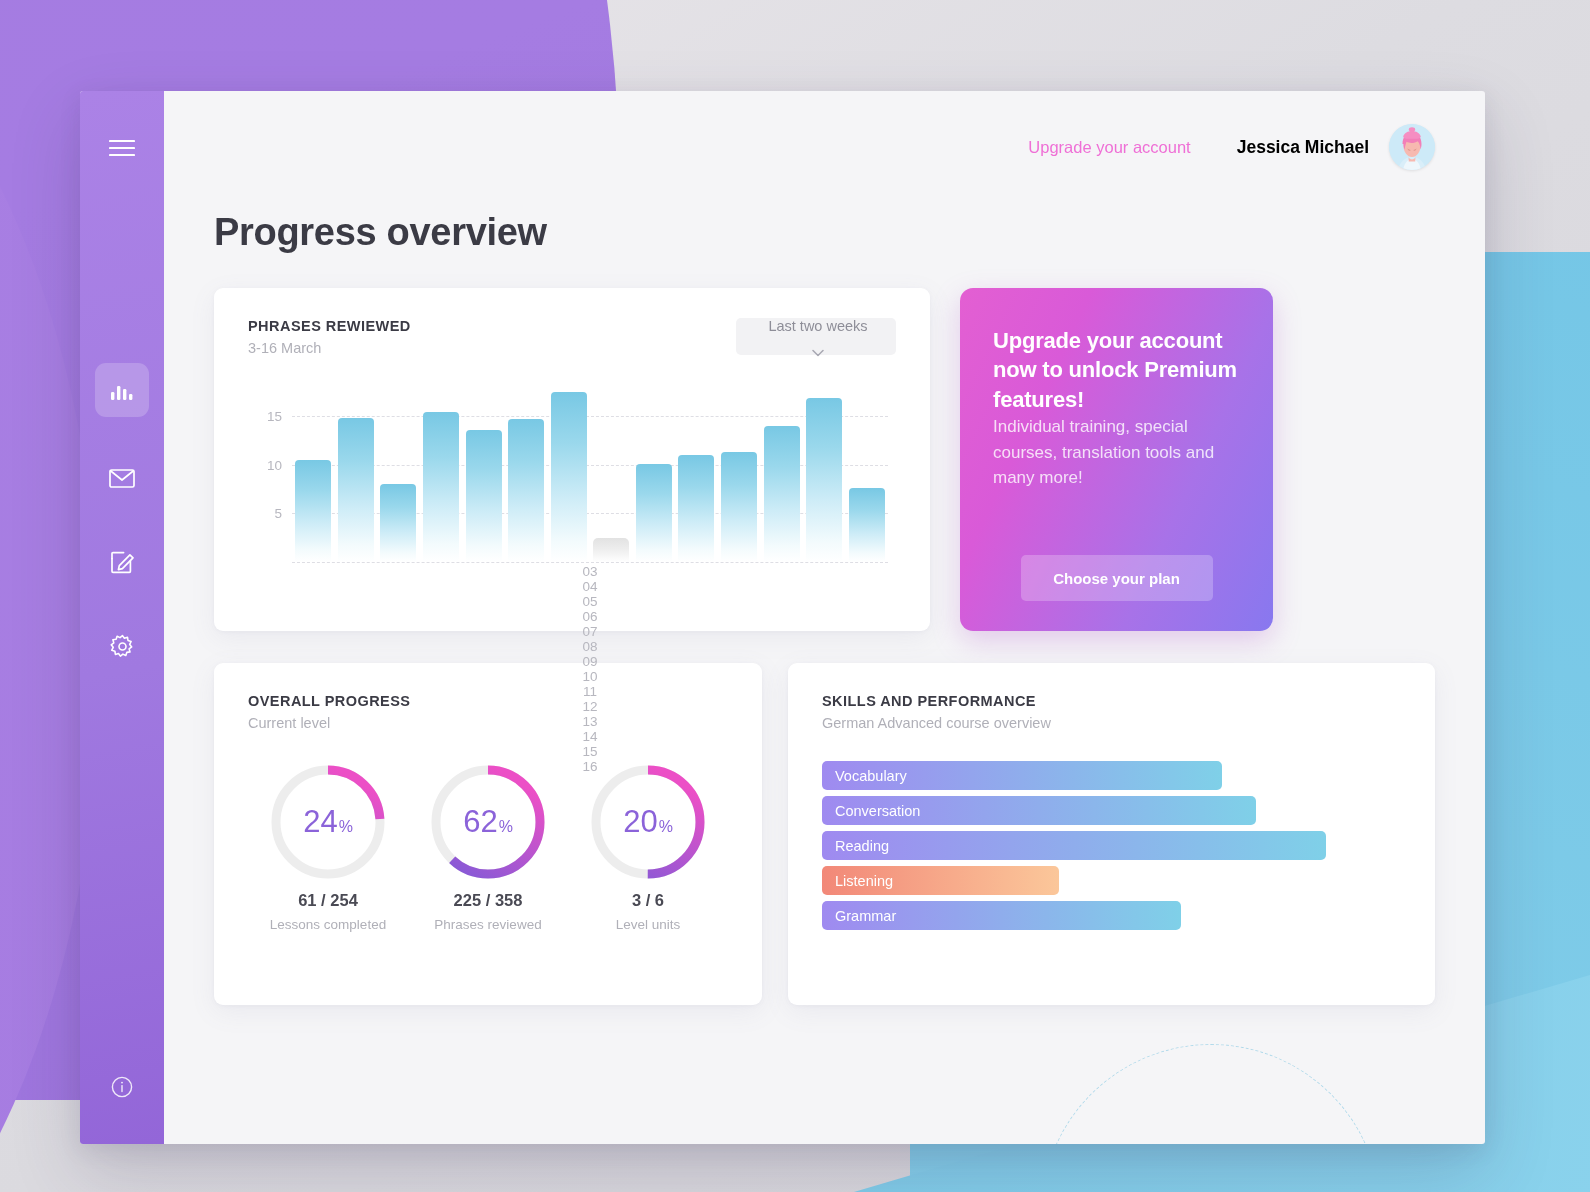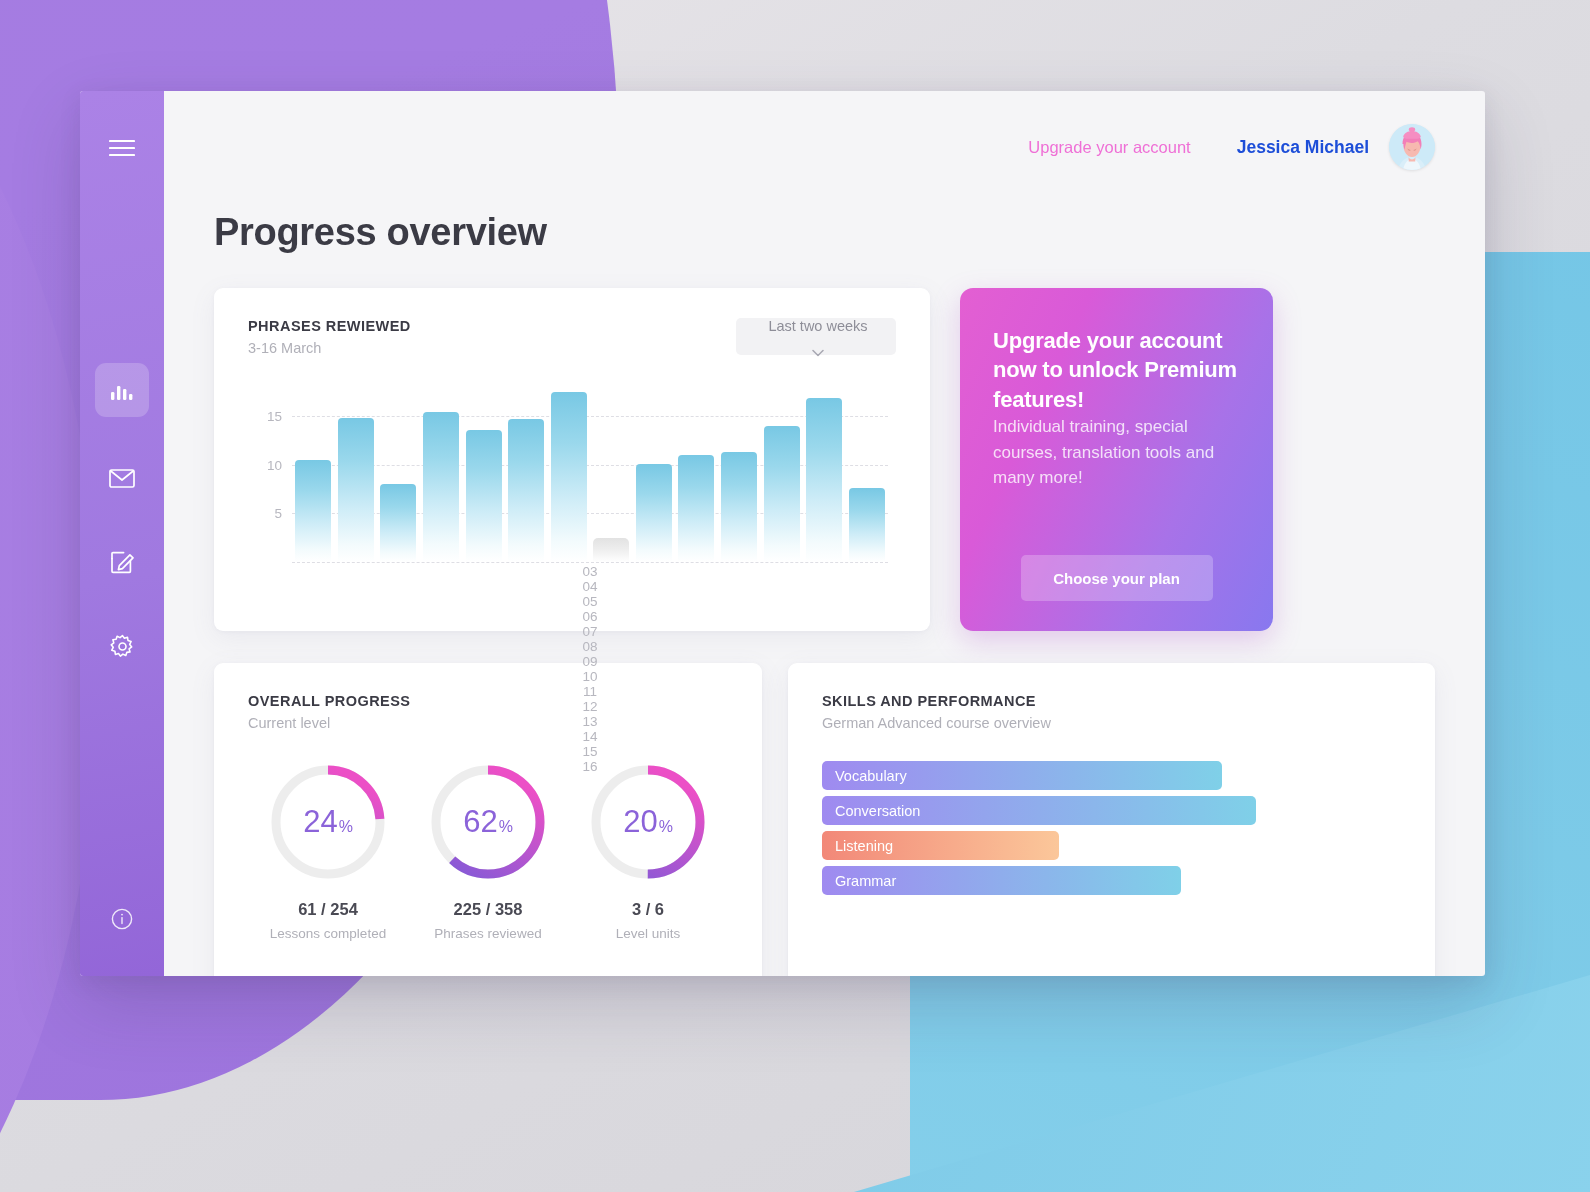--- a/index.html
+++ b/index.html
@@ -54,21 +54,21 @@
     background: linear-gradient(110deg, #7fcbe8 0%, #8ad2ec 100%);
     clip-path: polygon(0% 100%, 100% 0%, 100% 100%);
   }
 
   
   #app {
     position: absolute;
     left: 80px;
     top: 91px;
     width: 1405px;
-    height: 885px;
+    height: 1053px;
     background: #f5f5f7;
     border-radius: 3px;
     box-shadow: 0 28px 70px rgba(60,50,90,.20), 0 6px 22px rgba(60,50,90,.10);
     display: flex;
     overflow: hidden;
   }
   #app .arc-deco {
     position: absolute;
     right: 104px;
     bottom: -240px;
@@ -125,21 +125,21 @@
   }
   .upgrade-link {
     color: #ef6fd6;
     font-size: 16.5px;
     font-weight: 500;
     cursor: pointer;
     white-space: nowrap;
   }
   .user-wrap { display: flex; align-items: center; gap: 20px; }
   .user-name {
-    color: #1d4ed8;
+    color: #000000;
     font-size: 17.5px;
     font-weight: 700;
     white-space: nowrap;
   }
   .avatar {
     width: 46px; height: 46px;
     border-radius: 50%;
     background: #cdeaf8;
     position: relative;
     overflow: hidden;
@@ -321,21 +321,21 @@
     inset: 0;
     display: flex;
     align-items: center;
     justify-content: center;
     font-size: 31px;
     color: #8b63d9;
     font-weight: 400;
   }
   .ring-center .pct { font-size: 16px; margin-left: 1px; align-self: center; padding-top: 9px; }
   .ring-num {
-    margin-top: 17px;
+    margin-top: 8px;
     font-size: 16.5px;
     font-weight: 700;
     color: #4a4a54;
   }
   .ring-label {
     margin-top: 7px;
     font-size: 13.5px;
     color: #b0b0b8;
   }
 
@@ -625,20 +625,23 @@
       <div class="card skills-card">
         <div class="card-title">SKILLS AND PERFORMANCE</div>
         <div class="card-sub">German Advanced course overview</div>
         <div class="skills" id="skills">
             <div class="skill-bar" style="width: 69%; background: linear-gradient(to right, rgb(159, 138, 240) 0%, rgb(127, 208, 232) 100%);">
               <span>Vocabulary</span>
             </div>
             <div class="skill-bar" style="width: 75%; background: linear-gradient(to right, rgb(159, 138, 240) 0%, rgb(127, 208, 232) 100%);">
               <span>Conversation</span>
             </div>
+            <div class="skill-bar" style="width: 87%; background: linear-gradient(to right, rgb(159, 138, 240) 0%, rgb(127, 208, 232) 100%);">
+              <span>Reading</span>
+            </div>
             <div class="skill-bar" style="width: 41%; background: linear-gradient(to right, rgb(242, 136, 120) 0%, rgb(251, 199, 154) 100%);">
               <span>Listening</span>
             </div>
             <div class="skill-bar" style="width: 62%; background: linear-gradient(to right, rgb(159, 138, 240) 0%, rgb(127, 208, 232) 100%);">
               <span>Grammar</span>
             </div>
           </div>
       </div>
     </section>
   </main>

